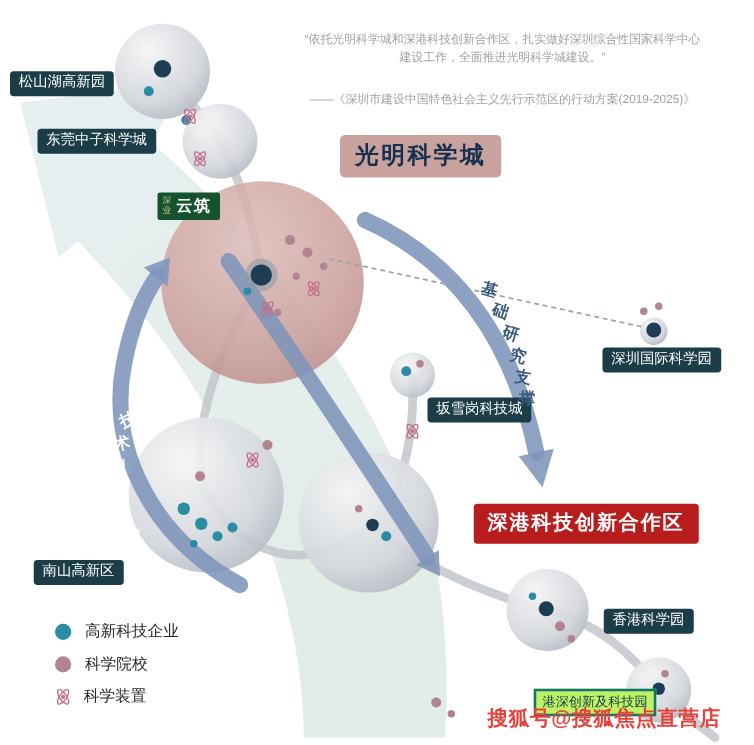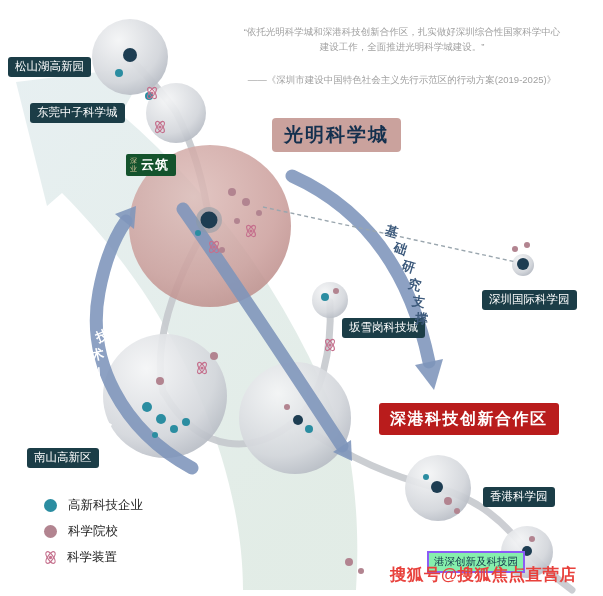--- a/index.html
+++ b/index.html
@@ -4,21 +4,21 @@
 <style>
   html,body{margin:0;padding:0;background:#fff;}
   .stage{position:relative;width:603px;height:596px;background:#ffffff;overflow:hidden;
          font-family:"Liberation Sans",sans-serif;border-radius:13px;}
   .stage svg.bg{position:absolute;left:0;top:0;z-index:1;}
   .tag{position:absolute;z-index:10;background:#1b3d47;color:#fff;font-size:11.5px;
        padding:2px 7px;border-radius:3px;white-space:nowrap;line-height:1.35;}
   .tag--rose{background:rgba(198,154,149,0.92);color:#14304e;font-size:19px;font-weight:bold;
        padding:4px 12px;border-radius:4px;letter-spacing:2px;}
   .tag--big{background:#b91c1c;font-size:16px;font-weight:bold;padding:5px 11px;letter-spacing:1.5px;border-radius:3px;}
-  .cyanbox{position:absolute;z-index:10;border:2px solid #8b5cf6;background:#86efac;color:#14384a;
+  .cyanbox{position:absolute;z-index:10;border:2px solid #0f766e;background:#bef264;color:#14384a;
        font-size:10.5px;padding:2px 5px;white-space:nowrap;}
   .yunzhu{position:absolute;z-index:12;left:126px;top:154px;background:#14532d;border-radius:2px;
        display:flex;align-items:center;padding:2px 7px 2px 4px;}
   .yunzhu .mini{display:flex;flex-direction:column;font-size:7px;line-height:1.1;color:#d6c59b;
        margin-right:4px;text-align:center;}
   .yunzhu .name{color:#fff;font-weight:bold;font-size:13px;letter-spacing:1px;}
   .quote{position:absolute;z-index:10;left:212px;top:24px;width:380px;color:#a1a1a1;
        font-size:9.5px;line-height:1.6;text-align:center;}
   .quote .src{margin-top:18px;}
   .cchar{position:absolute;z-index:11;font-size:13px;font-weight:bold;white-space:nowrap;}
@@ -154,22 +154,22 @@
   </svg>
 
   <div class="quote">
     <div>“依托光明科学城和深港科技创新合作区，扎实做好深圳综合性国家科学中心</div>
     <div>建设工作，全面推进光明科学城建设。”</div>
     <div class="src">——《深圳市建设中国特色社会主义先行示范区的行动方案(2019-2025)》</div>
   </div>
 
   <div class="tag" style="left:8px;top:57px;">松山湖高新园</div>
   <div class="tag" style="left:30px;top:103px;">东莞中子科学城</div>
-  <div class="tag tag--rose" style="left:272px;top:118px;">光明科学城</div>
-  <div class="tag" style="left:482px;top:290px;">深圳国际科学园</div>
+  <div class="tag tag--rose" style="left:272px;top:108px;">光明科学城</div>
+  <div class="tag" style="left:482px;top:278px;">深圳国际科学园</div>
   <div class="tag" style="left:342px;top:318px;">坂雪岗科技城</div>
   <div class="tag tag--big" style="left:379px;top:403px;">深港科技创新合作区</div>
   <div class="tag" style="left:27px;top:448px;">南山高新区</div>
   <div class="tag" style="left:483px;top:487px;">香港科学园</div>
   <div class="cyanbox" style="left:427px;top:551px;">港深创新及科技园</div>
 
   <div class="yunzhu">
     <span class="mini">
       <span>深</span>
       <span>业</span>

